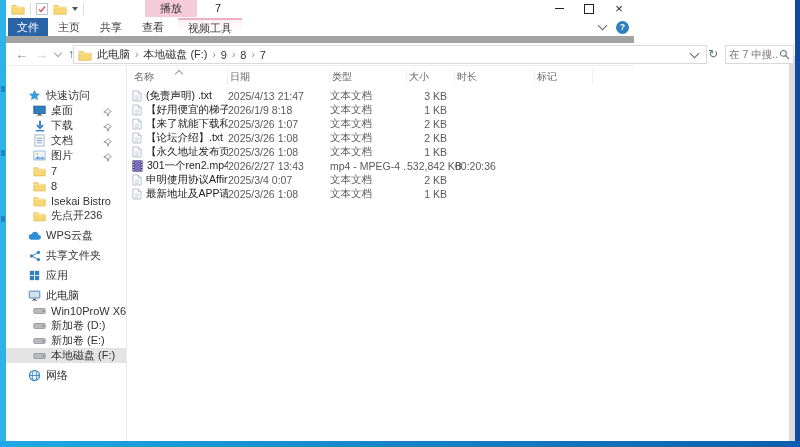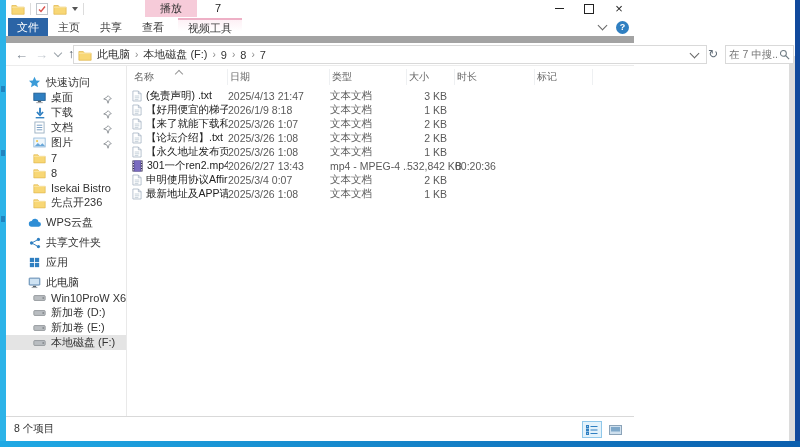--- a/index.html
+++ b/index.html
@@ -52,21 +52,21 @@
   .addr-chev{margin-left:auto;margin-right:8px}
   .addr-refresh{position:absolute;left:702px;top:4px;font-size:12px;color:#5f6b76}
   .search-box{position:absolute;left:719px;top:2px;width:61px;height:17px;border:1px solid #d9d9d9;
               display:flex;align-items:center;padding:0 3px;background:#fff}
   .search-text{font-size:10.5px;color:#777;white-space:nowrap;overflow:hidden}
   .search-box .icon{margin-left:auto}
   
   .main{flex:1;display:flex;min-height:0;position:relative}
   .sidebar{width:120px;flex:none;border-right:1px solid #e9e9e9;padding-top:6px;overflow:hidden}
   .side-section{margin-top:5px}
-  .side-section:first-child{margin-top:3px}
+  .side-section:first-child{margin-top:16px}
   .side-item{height:15px;display:flex;align-items:center;font-size:11px;color:#333;position:relative;
              padding-left:22px;white-space:nowrap;cursor:default}
   .side-item.child{padding-left:27px}
   .side-item.selected{background:#e4e4e4}
   .side-item .icon{width:13px;height:13px;margin-right:5px;flex:none}
   .side-item .pin{position:absolute;right:7px;top:3px}
   
   .filearea{flex:1;position:relative;padding-left:5px;min-width:0}
   .cols{display:grid;grid-template-columns:96px 102px 77px 48px 80px 58px}
   .header-row{height:22px;align-items:center;position:relative;margin-top:0}
@@ -374,20 +374,32 @@
             <div class="side-item child selected">
               <span class="icon">
                 <svg width="14" height="8" viewBox="0 0 16 8">
                   <rect x="1" y="1" width="14" height="6" rx="1" fill="#b9bdc1" stroke="#8b9094"></rect>
                   <circle cx="12.5" cy="4" r="0.9" fill="#5f6468"></circle>
                 </svg>
               </span>
               <span>本地磁盘 (F:)</span>
             </div>
           </div>
+          <div class="side-section">
+            <div class="side-item">
+              <span class="icon">
+                <svg width="13" height="13" viewBox="0 0 14 14">
+                  <circle cx="7" cy="7" r="5.5" fill="#e8f3fb" stroke="#2f7fc1" stroke-width="1.1"></circle>
+                  <ellipse cx="7" cy="7" rx="2.4" ry="5.5" fill="none" stroke="#2f7fc1" stroke-width="0.9"></ellipse>
+                  <path d="M1.5 7h11" stroke="#2f7fc1" stroke-width="0.9"></path>
+                </svg>
+              </span>
+              <span>网络</span>
+            </div>
+          </div>
         </div>
 
       <div class="filearea">
         <div class="cols header-row">
           <div class="hcell" style="position:relative">
             <span>名称</span>
             <span class="sort-caret"></span>
           </div>
           <div class="hcell">日期</div>
           <div class="hcell">类型</div>
@@ -538,36 +550,15 @@
               <div class="fdate">2025/3/26 1:08</div>
               <div class="ftype">文本文档</div>
               <div class="fsize">1 KB</div>
               <div class="fdur"></div>
               <div></div>
             </div>
           </div>
       </div>
     </div>
 
-    <div class="statusbar">
-      <span>8 个项目</span>
-      <div class="view-toggles">
-        <div class="toggle selected">
-          <svg width="12" height="10" viewBox="0 0 12 10">
-              <g stroke="#2f7fc1" stroke-width="1">
-                <rect x="0.5" y="0.5" width="2" height="2" fill="#9ec9e8"></rect>
-                <rect x="0.5" y="4" width="2" height="2" fill="#9ec9e8"></rect>
-                <rect x="0.5" y="7.5" width="2" height="2" fill="#9ec9e8"></rect>
-                <path d="M4.5 1.5h7M4.5 5h7M4.5 8.5h7"></path>
-              </g>
-            </svg>
-        </div>
-        <div class="toggle">
-          <svg width="13" height="10" viewBox="0 0 13 10">
-              <rect x="0.5" y="0.5" width="12" height="9" fill="#cfe0ee" stroke="#8ba3b8"></rect>
-              <rect x="2" y="2" width="9" height="4.5" fill="#7fa8c9"></rect>
-            </svg>
-        </div>
-      </div>
-    </div>
 
   </div>
 </div>
 
 </body></html>

